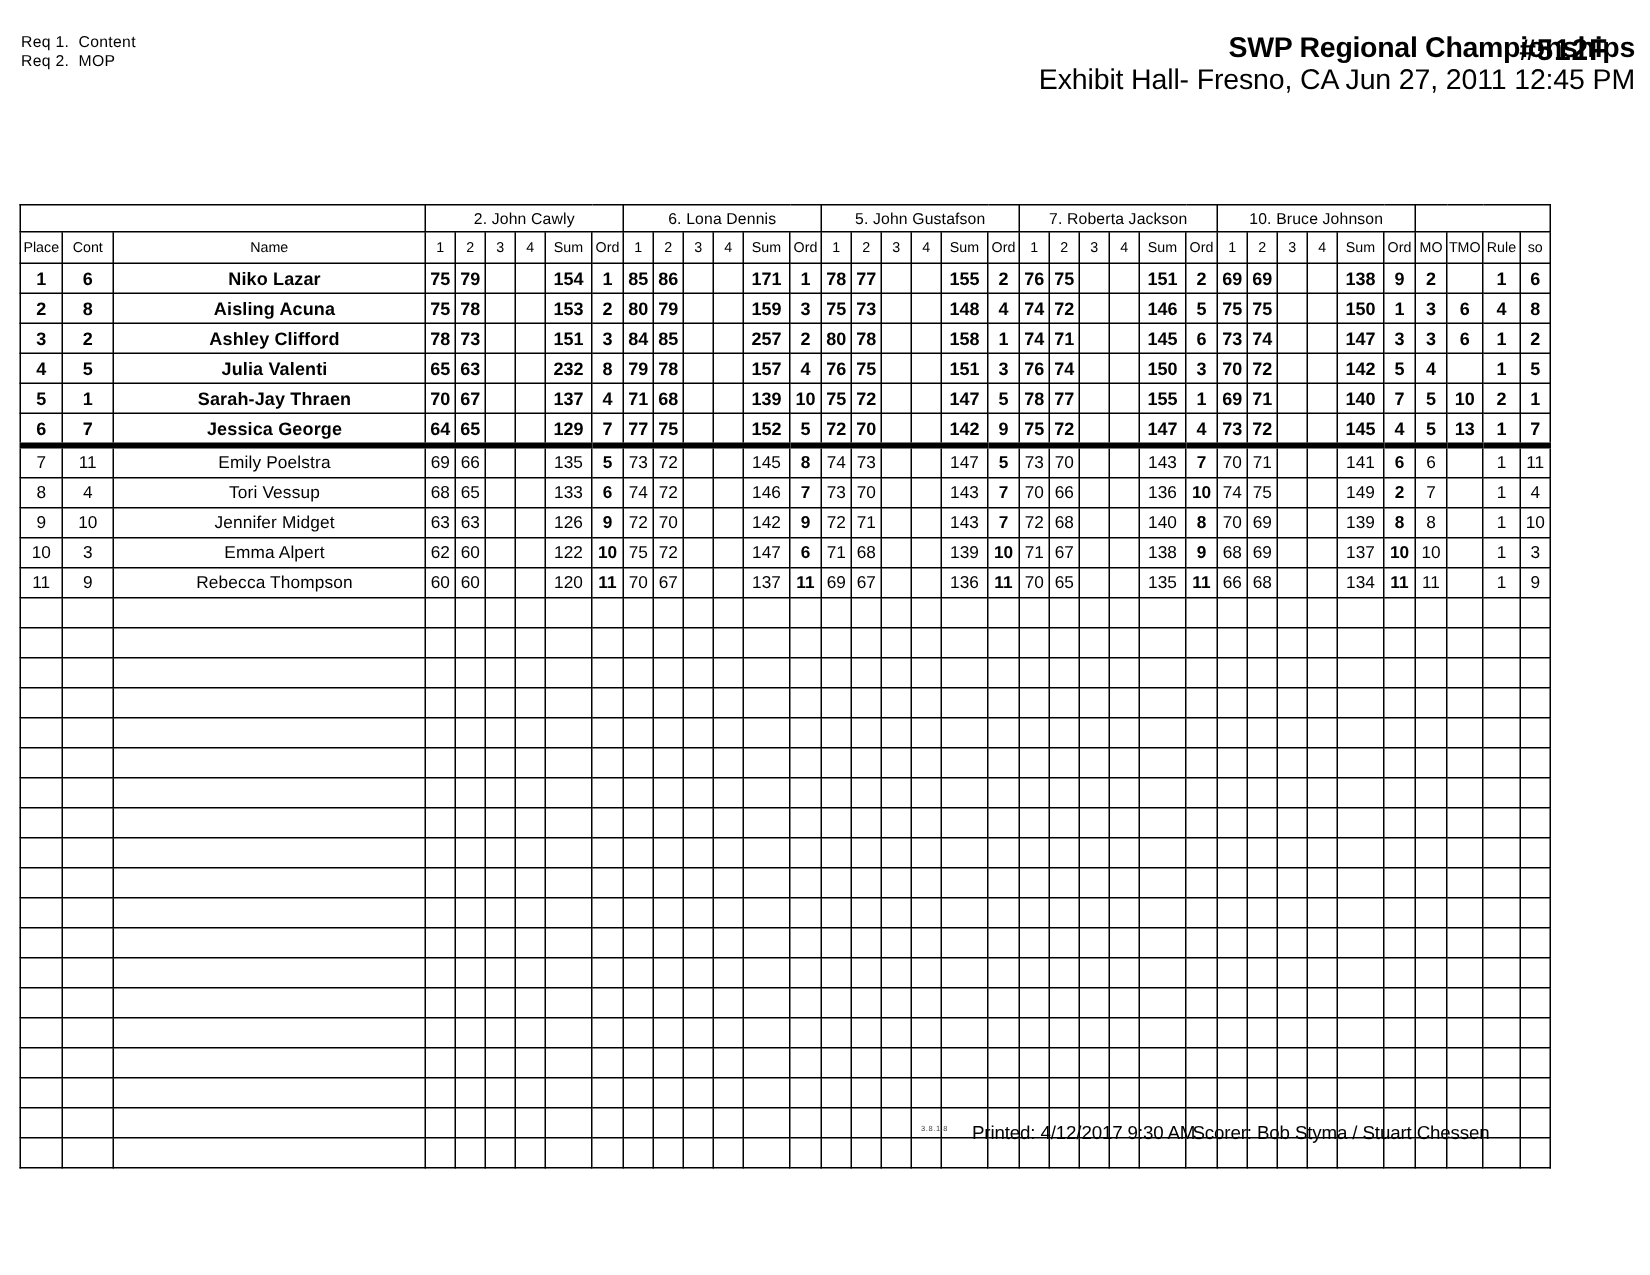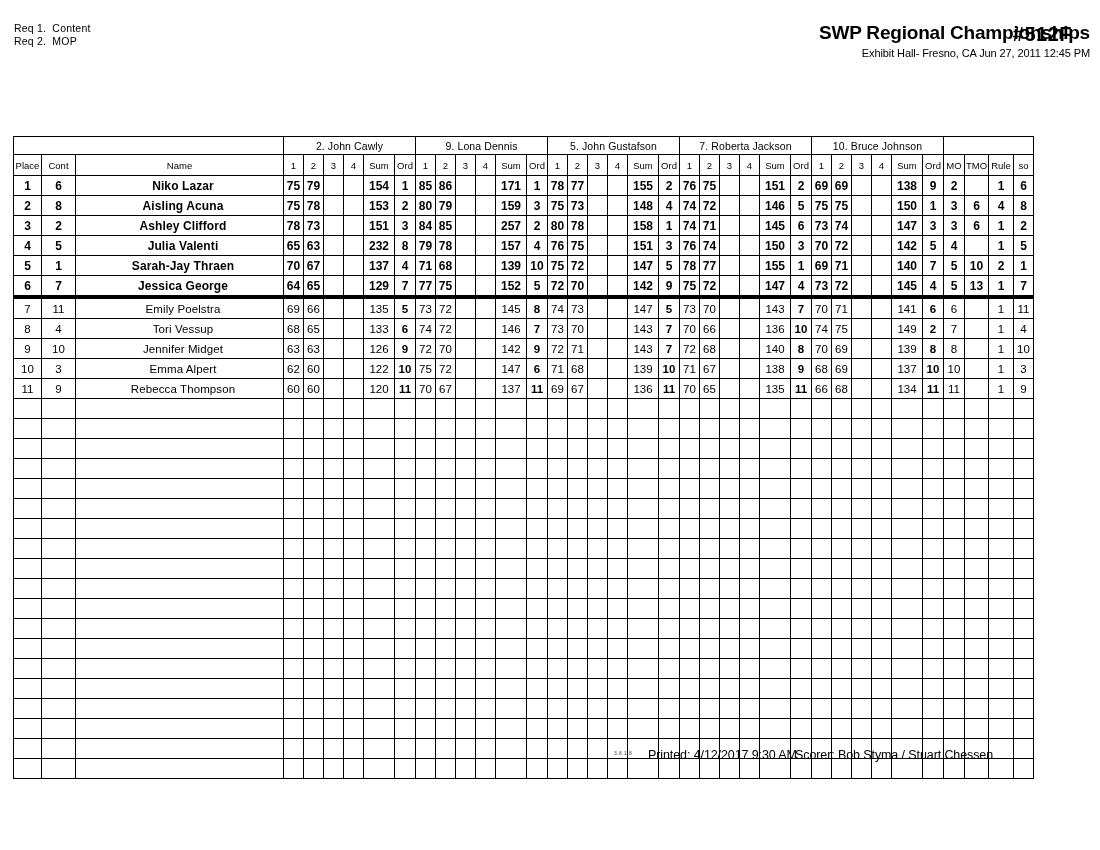--- a/index.html
+++ b/index.html
@@ -43,21 +43,21 @@
     top: 22px;
     text-align: right;
   }
   .title-main {
     font-size: 19px;
     font-weight: bold;
     letter-spacing: -0.2px;
     line-height: 22px;
   }
   .title-venue {
-    font-size: 11px;
+    font-size: 19px;
     line-height: 19px;
     letter-spacing: -0.1px;
   }
   .title-event {
     font-size: 21px;
     font-weight: bold;
     line-height: 26px;
     letter-spacing: -0.2px;
   }
   .title-report {
@@ -208,21 +208,21 @@
         <col style="width:21px">
       <col style="width:21px">
         <col style="width:24px">
         <col style="width:25px">
         <col style="width:20px">
     </colgroup>
     <tbody id="tbody-root">
         <tr class="judge-title-row">
           <td class="nb" colspan="3"></td>
           <td class="jtitle" colspan="6">2.  John Cawly</td>
-          <td class="jtitle" colspan="6">9.  Lona Dennis</td>
+          <td class="jtitle" colspan="6">6.  Lona Dennis</td>
           <td class="jtitle" colspan="6">5.  John Gustafson</td>
           <td class="jtitle" colspan="6">7.  Roberta Jackson</td>
           <td class="jtitle" colspan="6">10.  Bruce Johnson</td>
           <td class="nb" colspan="4"></td>
         </tr>
         <tr class="colhead">
           <td>Place</td>
           <td>Cont</td>
           <td class="h-left">Name</td>
           <td>1</td>

